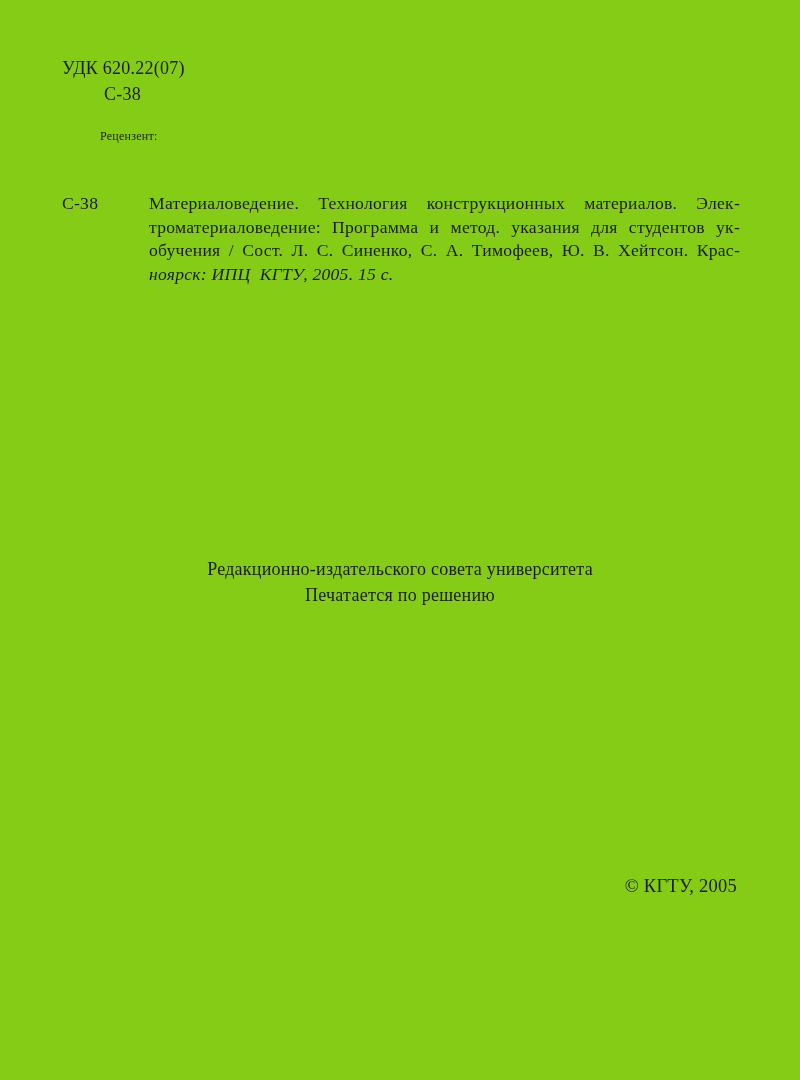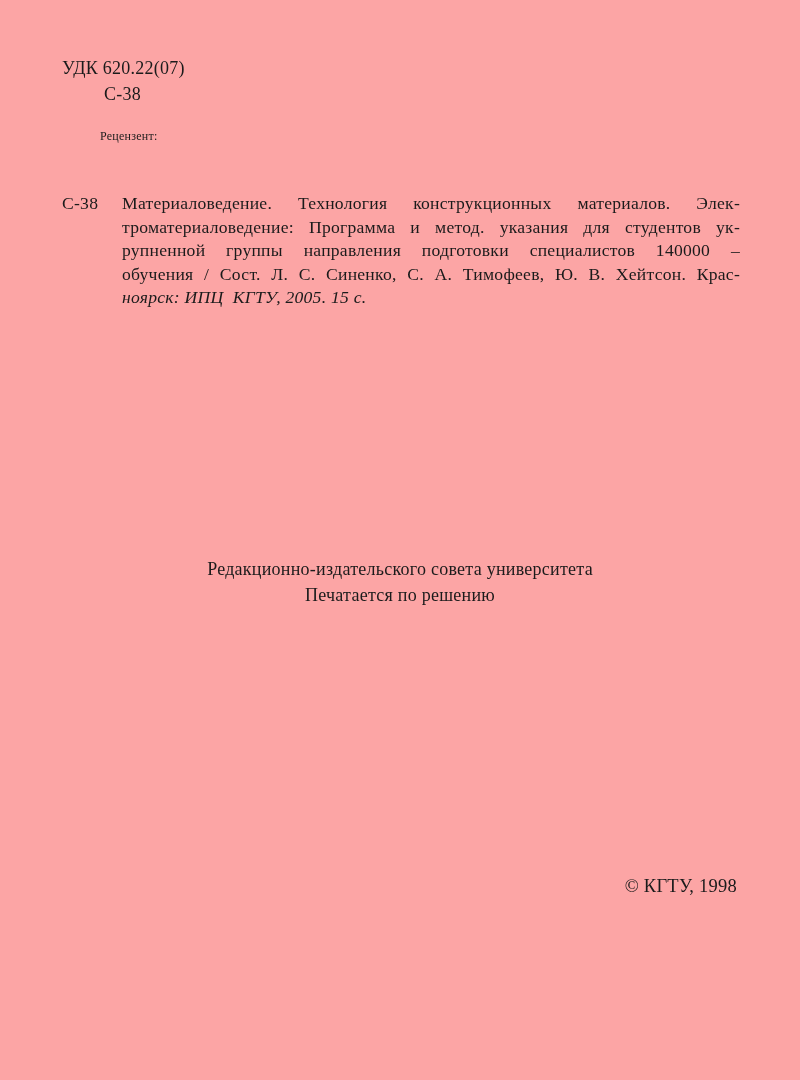--- a/index.html
+++ b/index.html
@@ -4,21 +4,21 @@
 <style>
   html, body {
     margin: 0;
     padding: 0;
     background: #ffffff;
   }
   .page {
     position: relative;
     width: 800px;
     height: 1080px;
-    background: #fca5a5;
+    background: #84cc16;
     font-family: "Liberation Serif", "DejaVu Serif", serif;
     color: #1b1b1b;
     overflow: hidden;
   }
   .txt {
     letter-spacing: 0.25px;
   }
   
   .udk-block {
     position: absolute;
@@ -47,21 +47,21 @@
     width: 678px;
     font-size: 17.6px;
     line-height: 23.6px;
   }
   .catalog-code {
     position: absolute;
     top: 0;
     left: 0;
   }
   .catalog-text {
-    margin-left: 60px;
+    margin-left: 87px;
   }
   .catalog-line {
     text-align: justify;
     text-align-last: justify;
     white-space: normal;
   }
   .catalog-line.last {
     text-align: right;
     text-align-last: left;
     font-style: italic;
@@ -97,26 +97,25 @@
 
   <div class="reviewer-block txt">
     <div>Рецензент:</div>
   </div>
 
   <div class="catalog-entry txt">
     <div class="catalog-code">С-38</div>
     <div class="catalog-text">
       <div class="catalog-line">Материаловедение. Технология конструкционных материалов. Элек-</div>
       <div class="catalog-line">троматериаловедение: Программа и метод. указания для студентов ук-</div>
-      <div class="catalog-line">рупненной группы направления подготовки специалистов 140000 –</div>
       <div class="catalog-line">обучения / Сост. Л. С. Синенко, С. А. Тимофеев, Ю. В. Хейтсон. Крас-</div>
       <div class="catalog-line last">ноярск: ИПЦ&nbsp; КГТУ, 2005. 15 с.</div>
     </div>
   </div>
 
   <div class="resolution-block txt">
     <div>Редакционно-издательского совета университета</div>
     <div>Печатается по решению</div>
   </div>
 
-  <div class="copyright txt">© КГТУ, 1998</div>
+  <div class="copyright txt">© КГТУ, 2005</div>
 
 </div>
 
 </body></html>

